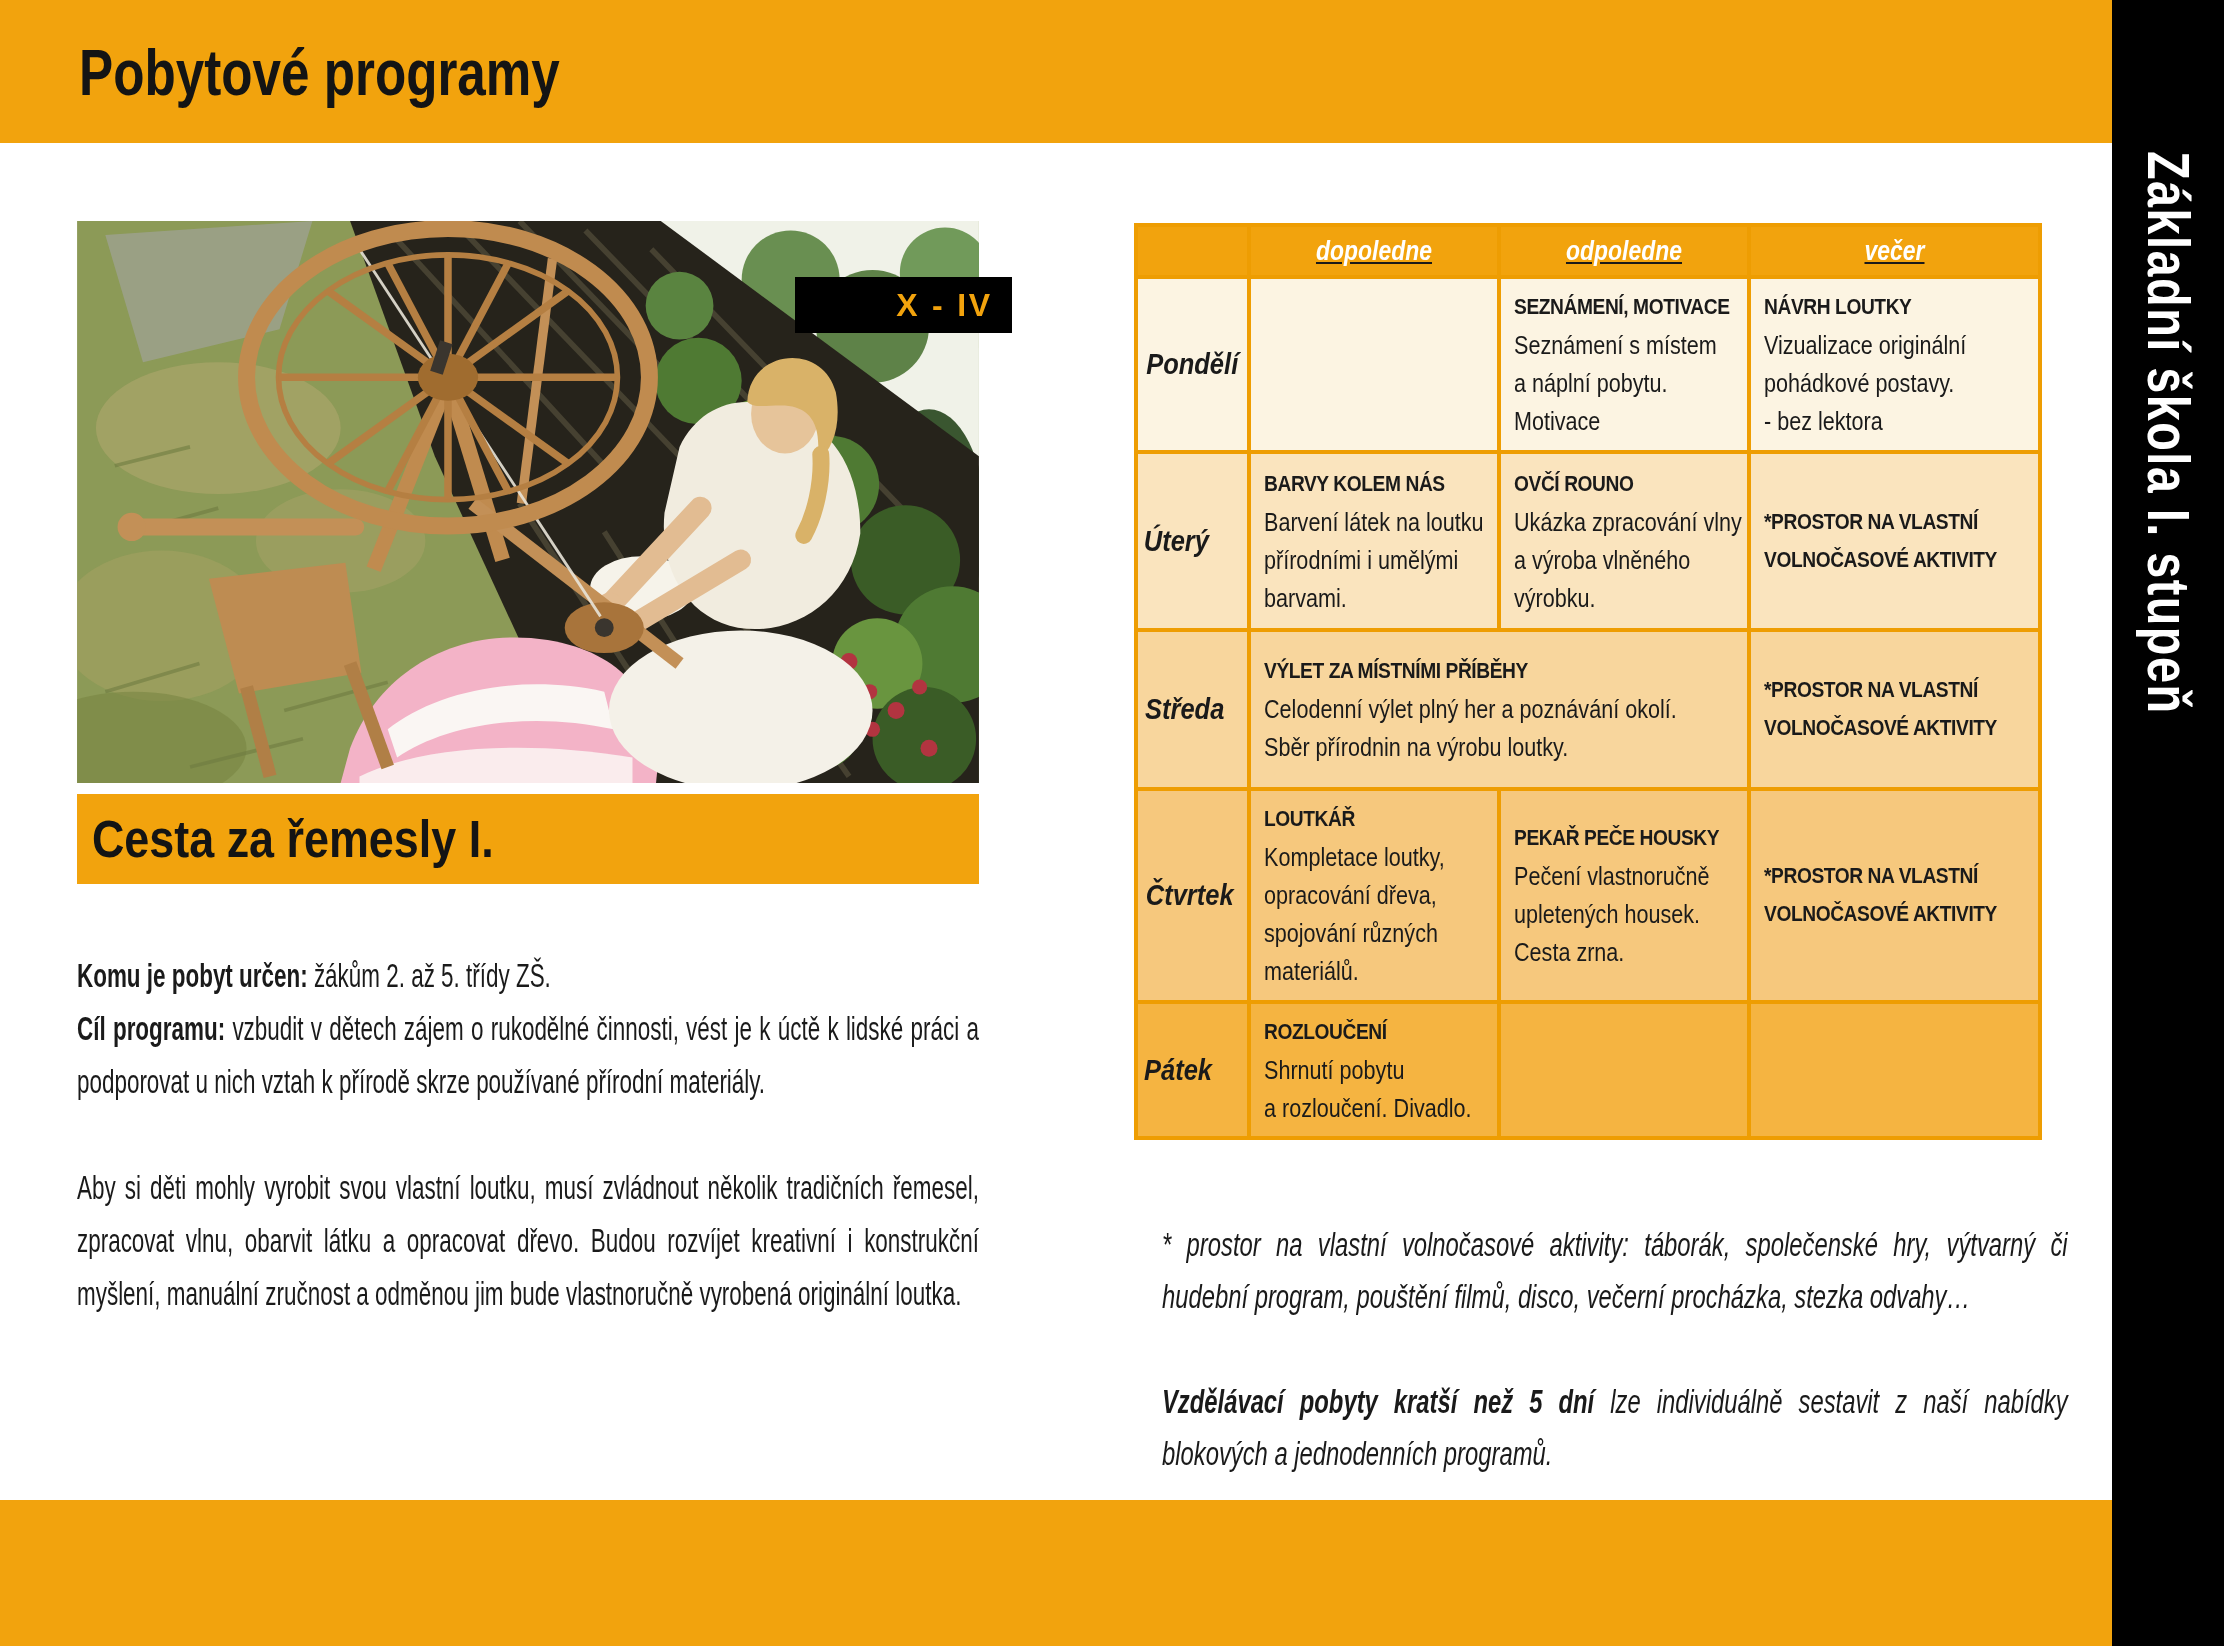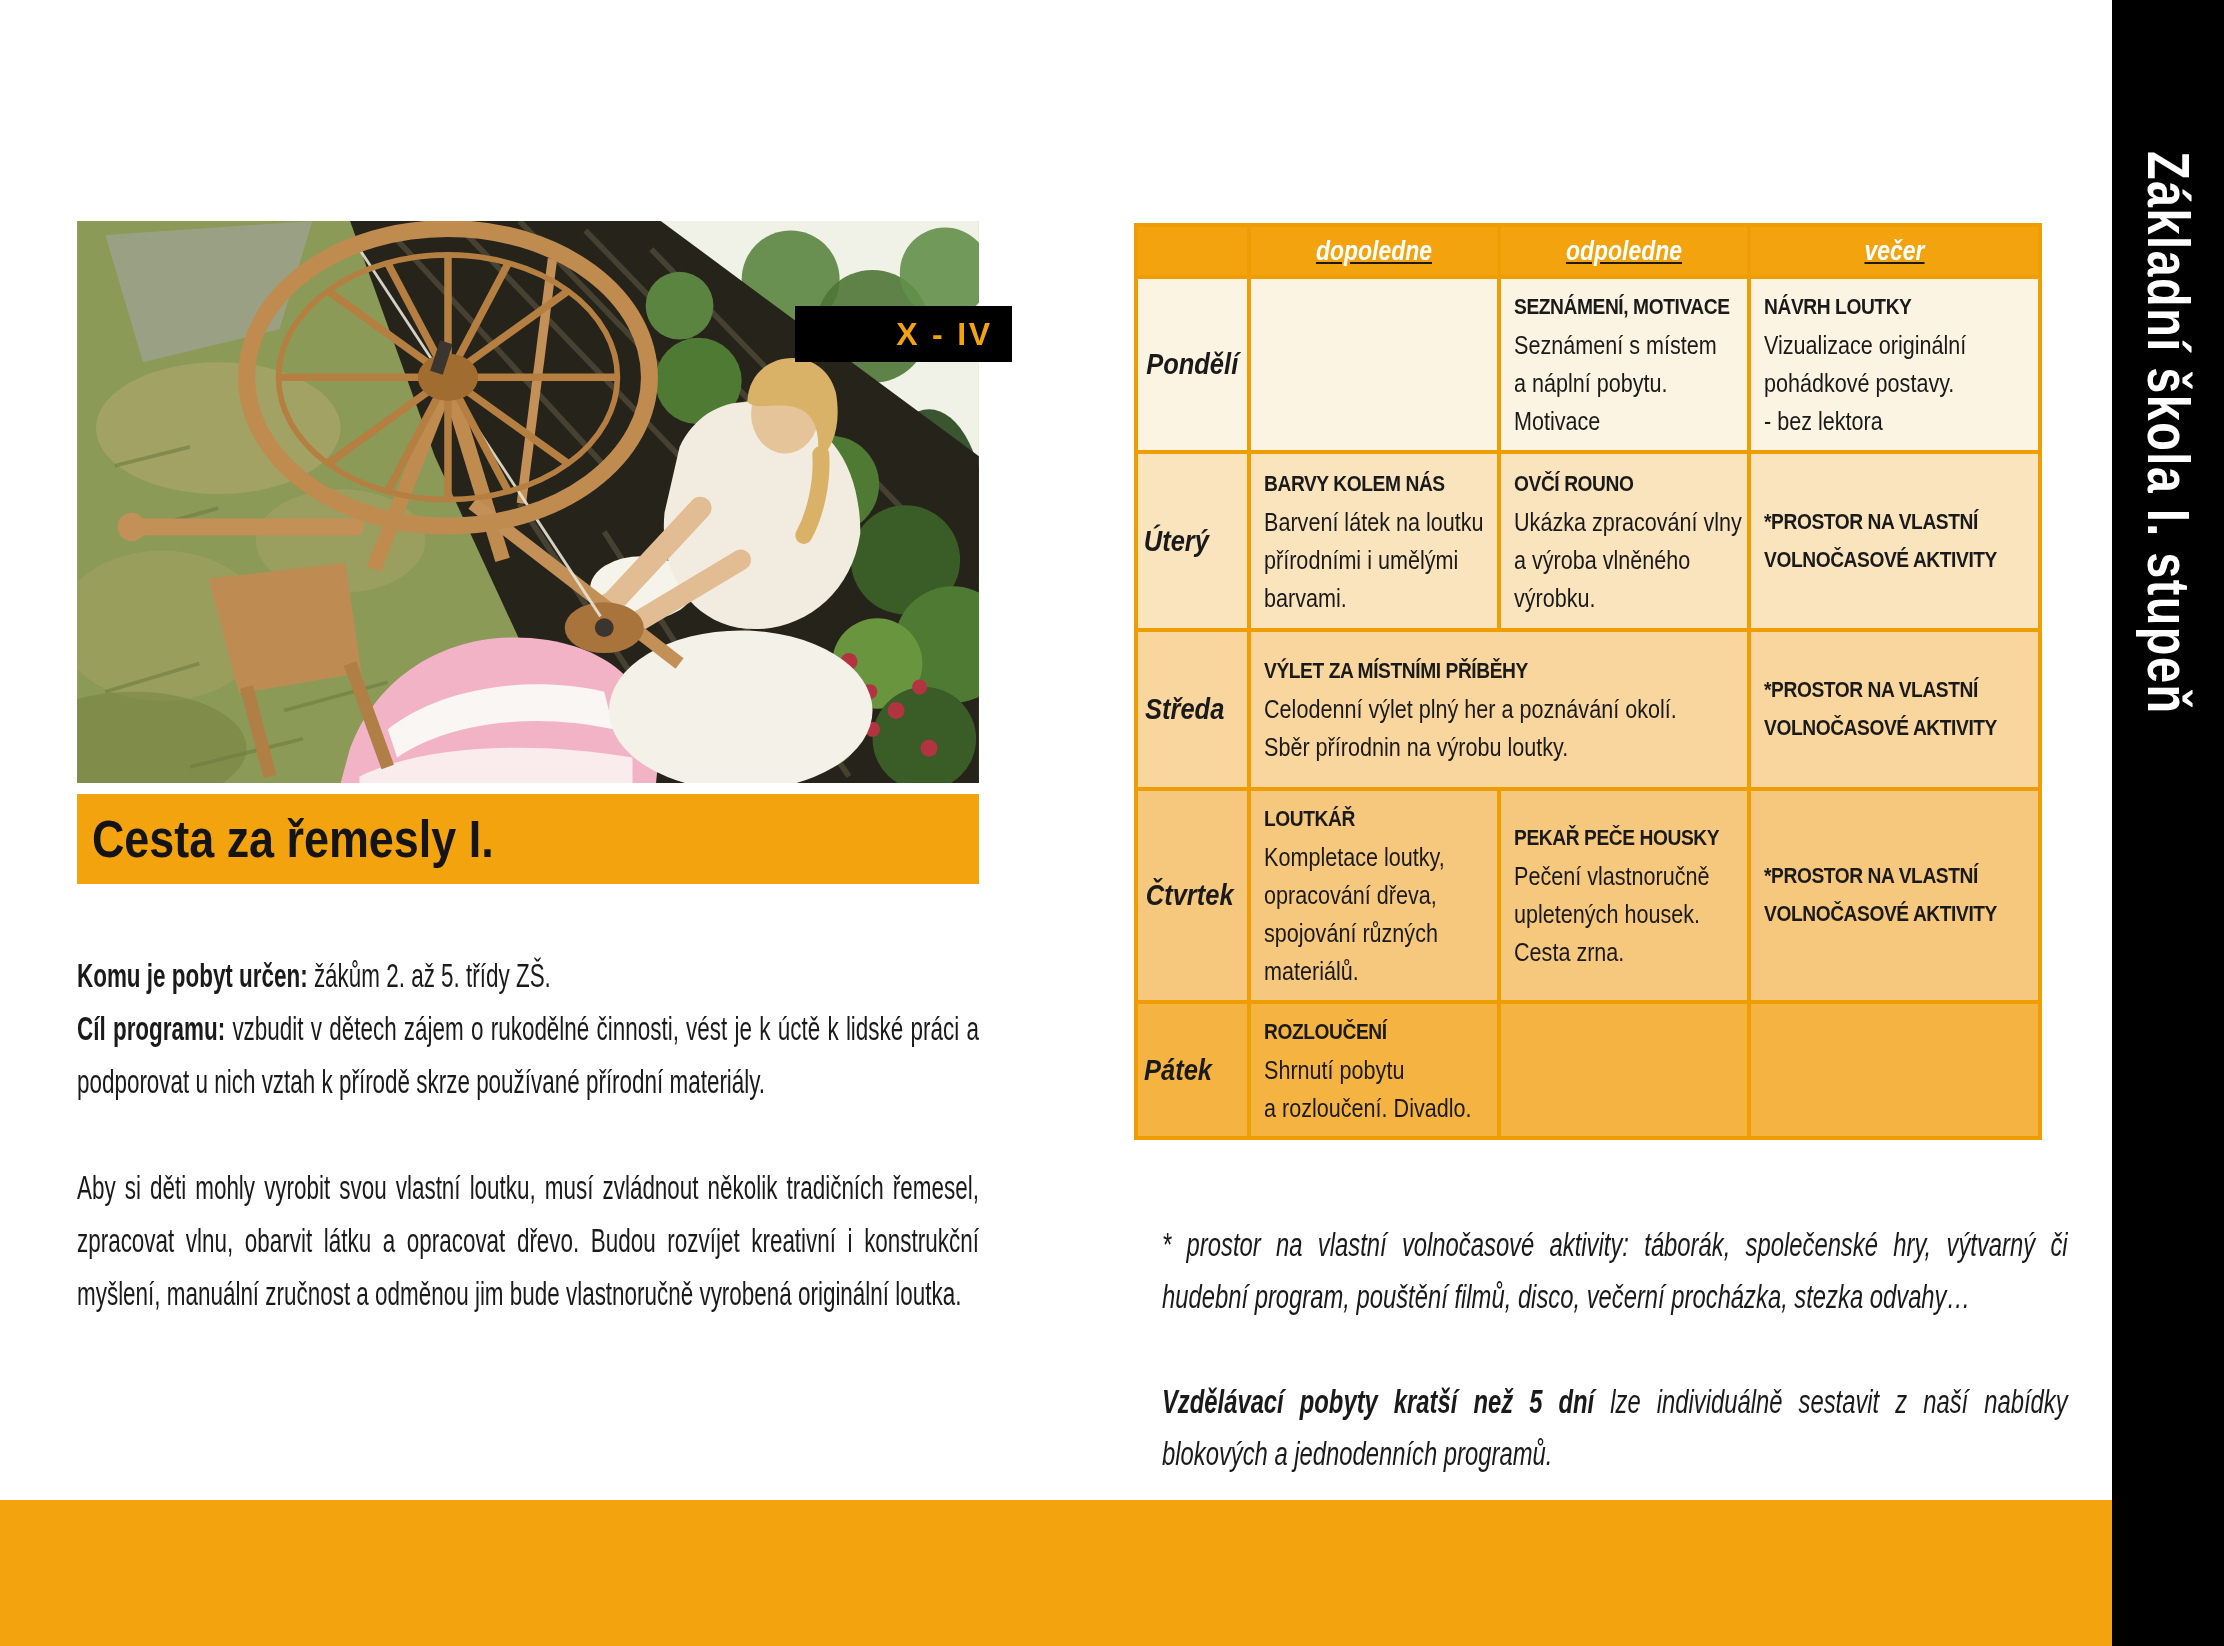--- a/index.html
+++ b/index.html
@@ -18,21 +18,21 @@
   }
   .page-title {
     position:absolute; left:79px; top:41px; font-size:64px; font-weight:bold; color:#141414;
     transform:scaleX(.8); transform-origin:0 0; white-space:nowrap; line-height:1;
   }
   
   .photo-box { position:absolute; left:77px; top:221px; width:902px; height:562px; overflow:hidden; }
   .photo-box svg { display:block; }
   .level-badge {
     position:absolute; left:795px; top:277px; width:217px; height:56px; background:var(--black);
-    display:flex; align-items:center; justify-content:flex-end; padding-right:19px; box-sizing:border-box;margin-top:29px;
+    display:flex; align-items:center; justify-content:flex-end; padding-right:19px; box-sizing:border-box;
   }
   .level-badge span { color:var(--orange); font-weight:bold; font-size:32px; letter-spacing:2.8px; }
   .program-bar {
     position:absolute; left:77px; top:794px; width:902px; height:90px; background:var(--orange);
     display:flex; align-items:center;
   }
   .program-title {
     font-size:51px; font-weight:bold; color:#141414; padding-left:17px;
     transform:scaleX(.88); transform-origin:0 50%; white-space:nowrap;
   }
@@ -64,20 +64,23 @@
   .cx70 { width:142.8%; transform:scaleX(.70); transform-origin:0 0; }
   .note { margin:0; font-size:34px; font-style:italic; line-height:52px; }
   .note2 { margin-top:53px; }
   .note b { font-weight:bold; }
 </style>
 </head>
 <body>
 
 <div class="page">
 
+  <div class="header-band">
+    <div class="page-title">Pobytové programy</div>
+  </div>
 
   <div class="side-bar">
     <div class="side-label-wrap">
       <span class="side-label">Základní škola I. stupeň</span>
     </div>
   </div>
 
   <div class="footer-band"></div>
 
   <div class="photo-box">

